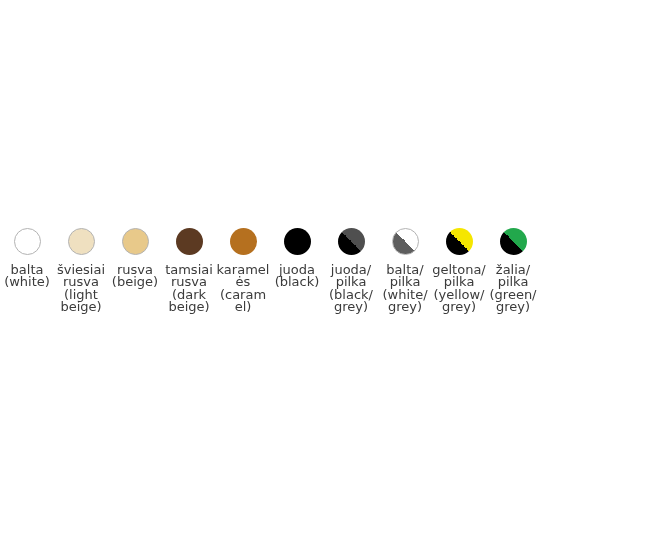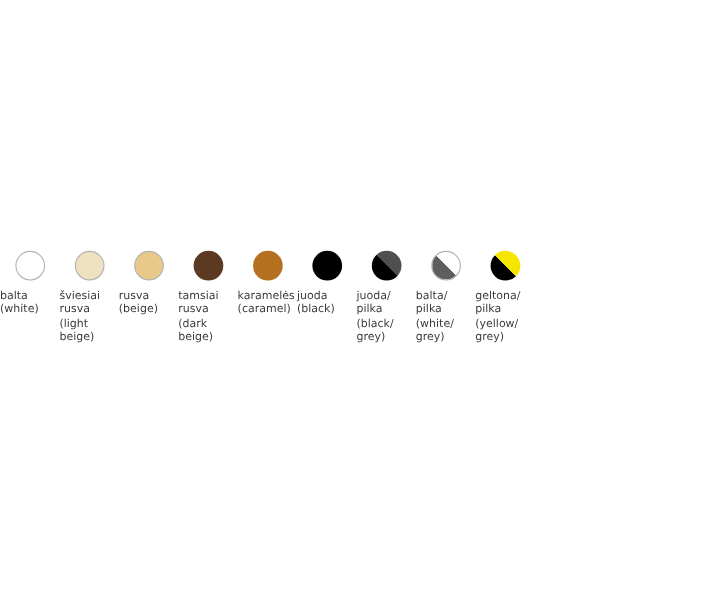--- a/index.html
+++ b/index.html
@@ -35,23 +35,24 @@
     border-radius: 50%;
     box-sizing: border-box;
     position: relative;
     overflow: hidden;
   }
   .swatch.outlined {
     border: 1px solid #b3b3b3;
   }
   .swatch-label {
     margin-top: 9px;
-    font-size: 10px;
+    font-size: 13px;
     line-height: 12.4px;
     color: #3b3b3b;
+    text-align: center;
     width: 54px;
     word-wrap: break-word;
   }
   .swatch-label .lt {
     display: block;
   }
   .swatch-label .en {
     display: block;
   }
 </style>
@@ -115,13 +116,20 @@
         <span class="en">(white/ grey)</span>
       </div>
     </div>
     <div class="swatch-cell">
       <div class="swatch" style="background: linear-gradient(45deg, rgb(0, 0, 0) 0px, rgb(0, 0, 0) 50%, rgb(245, 230, 0) 50%, rgb(245, 230, 0) 100%);"></div>
       <div class="swatch-label">
         <span class="lt">geltona/ pilka</span>
         <span class="en">(yellow/ grey)</span>
       </div>
     </div>
+    <div class="swatch-cell">
+      <div class="swatch" style="background: linear-gradient(45deg, rgb(0, 0, 0) 0px, rgb(0, 0, 0) 50%, rgb(34, 168, 76) 50%, rgb(34, 168, 76) 100%);"></div>
+      <div class="swatch-label">
+        <span class="lt">žalia/ pilka</span>
+        <span class="en">(green/ grey)</span>
+      </div>
+    </div>
   </div>
 
 </body></html>

